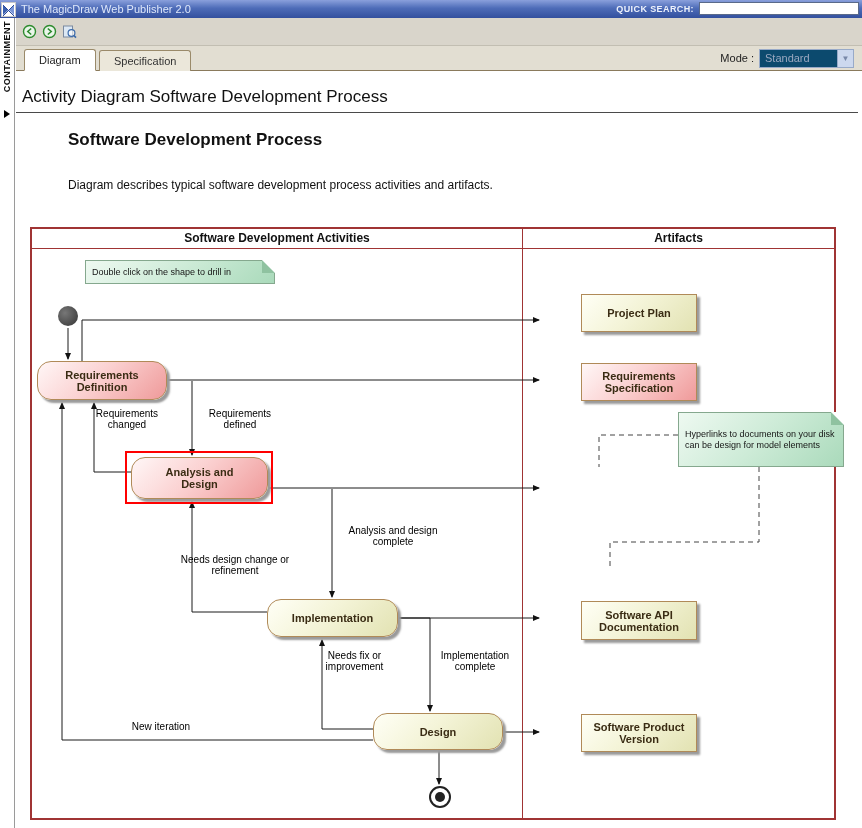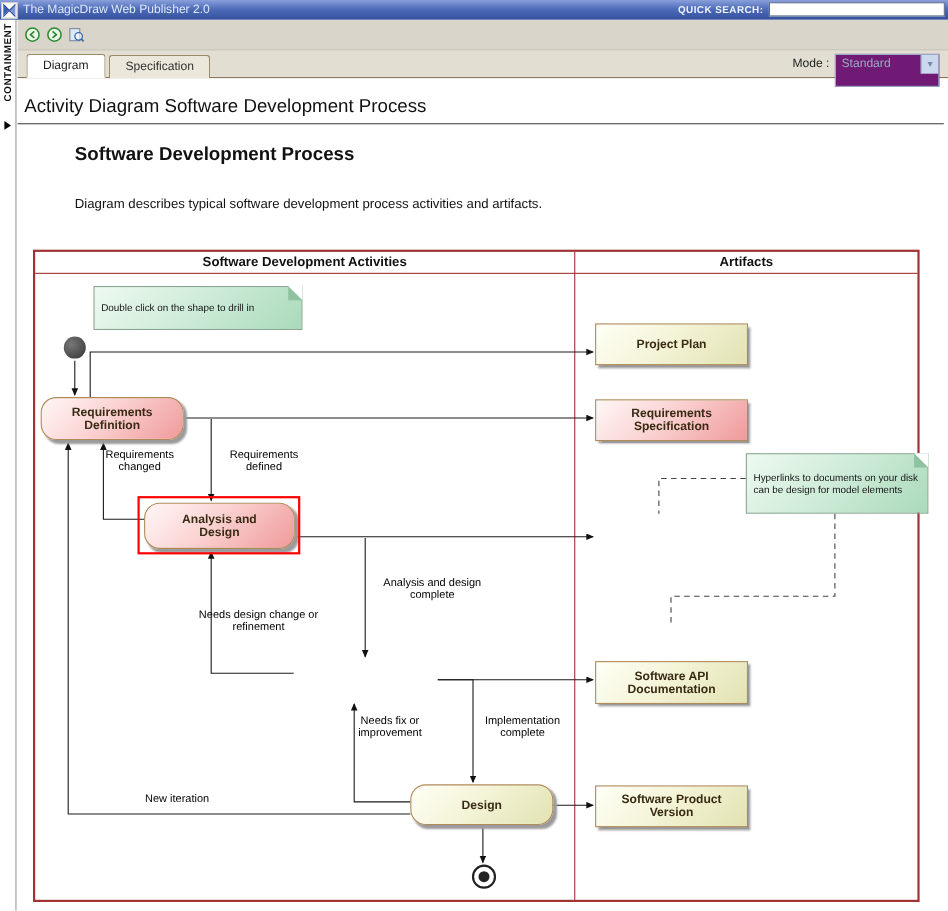--- a/index.html
+++ b/index.html
@@ -25,21 +25,21 @@
     border-bottom:1px solid #c2beb2; display:flex; align-items:center; padding-left:6px; gap:5px; }
   .tool-icon { width:15px; height:15px; flex:none; cursor:pointer; }
 
   
   .tabbar { position:absolute; left:16px; top:46px; width:846px; height:25px; background:#e2ded2; border-bottom:1px solid #8a7a5c; }
   .tab { position:absolute; bottom:-1px; height:22px; line-height:21px; padding:0 14px; font-size:11px;
     border:1px solid #9a8a6a; border-radius:3px 3px 0 0; color:#222; cursor:pointer; }
   .tab.active { left:8px; background:#fff; border-bottom:1px solid #fff; }
   .tab.inactive { left:83px; background:#ebe7da; border-bottom:none; height:21px; color:#333; }
   .mode-label { position:absolute; right:108px; top:6px; font-size:11px; color:#222; }
-  .mode-select { position:absolute; right:8px; top:3px; width:95px; height:30px; background:#701a75; border:1px solid #98aac8; }
+  .mode-select { position:absolute; right:8px; top:3px; width:95px; height:19px; background:#0c4a6e; border:1px solid #98aac8; }
   .mode-value { font-size:11px; color:#9aa8c0; padding-left:5px; line-height:17px; }
   .mode-arrow { position:absolute; right:0; top:0; width:16px; height:17px; background:#ccd8ee; border-left:1px solid #98aac8;
     color:#7888a8; font-size:8px; text-align:center; line-height:17px; }
 
   
   .page-heading { position:absolute; left:22px; top:87px; font-size:17px; color:#111; }
   .heading-rule { position:absolute; left:16px; top:112px; width:842px; height:1px; background:#4a4a4a; }
   .section-title { position:absolute; left:68px; top:130px; font-size:17px; font-weight:bold; color:#111; }
   .description { position:absolute; left:68px; top:178px; font-size:12px; color:#111; }
 
@@ -52,23 +52,23 @@
   .lane-header.right { left:491px; width:311px; }
 
   svg.edges { position:absolute; left:0; top:0; width:802px; height:589px; }
 
   .activity { position:absolute; border:1px solid #b08a58; border-radius:14px; box-shadow:3px 3px 2px #9a9a9a;
     display:flex; align-items:center; justify-content:center; text-align:center;
     font-size:11px; font-weight:bold; color:#3a2c14; line-height:12px; cursor:pointer; }
   .activity.pink { background:linear-gradient(135deg,#fff7f7 0%,#fbd2d2 45%,#ef9a9a 100%); }
   .activity.cream { background:linear-gradient(135deg,#fffff6 0%,#f4f4d8 45%,#e2e2b2 100%); }
 
-  .artifact { position:absolute; width:139px; border:1px solid #b08a58; box-shadow:3px 3px 2px #9a9a9a;
+  .artifact { position:absolute; width:116px; border:1px solid #b08a58; box-shadow:3px 3px 2px #9a9a9a;
     display:flex; align-items:center; justify-content:center; text-align:center; padding:0 10px;
-    font-size:11px; font-weight:bold; color:#3a2c14; line-height:12px; cursor:pointer; }
+    font-size:11px; font-weight:bold; color:#3a2c14; line-height:12px; cursor:pointer;margin-left:40px; }
   .artifact.pink { background:linear-gradient(135deg,#fff7f7 0%,#fbd2d2 45%,#ef9a9a 100%); }
   .artifact.cream { background:linear-gradient(135deg,#fffff6 0%,#f4f4d8 45%,#e2e2b2 100%); }
 
   .note { position:absolute; border:1px solid #85a88e; background:linear-gradient(135deg,#eef9f1 0%,#cdebd7 50%,#aadabb 100%);
     font-size:9px; color:#151515; padding:4px 6px; display:flex; align-items:center; line-height:11px; }
   .note::before { content:''; position:absolute; top:-1px; right:-1px; width:0; height:0;
     border-width:0 13px 13px 0; border-style:solid; border-color:#fff #fff #8fc2a0 #8fc2a0; }
 
   .initial-node { position:absolute; left:26px; top:77px; width:20px; height:20px; border-radius:50%;
     background:radial-gradient(circle at 35% 35%, #777, #333); }
@@ -165,38 +165,41 @@
       <polyline points="471,503 507,503" marker-end="url(#arr)"></polyline>
       <polyline points="407,522 407,555" marker-end="url(#arr)"></polyline>
       <polyline points="341,511 30,511 30,174" marker-end="url(#arr)"></polyline>
     </g>
     <g stroke="#444" stroke-width="1" fill="none" stroke-dasharray="5,4">
       <polyline points="646,206 567,206 567,238"></polyline>
       <polyline points="727,238 727,313 578,313 578,338"></polyline>
     </g>
   </svg>
 
-  <div class="note" style="left:53px; top:31px; width:190px; height:40px;">
+  <div class="note" style="left:53px; top:31px; width:190px; height:24px;">
     <span>Double click on the shape to drill in</span>
   </div>
   <div class="note" style="left:646px; top:183px; width:166px; height:55px;">
     <span>Hyperlinks to documents on your disk can be design for model elements</span>
   </div>
 
   <div class="initial-node"></div>
 
   <div class="activity pink" style="left:99px; top:228px; width:137px; height:42px; padding:0 22px;">
     <span>Analysis and Design</span>
   </div>
 
   <div class="activity pink" style="left:5px; top:132px; width:130px; height:39px; padding:0 10px;">
     <span>Requirements Definition</span>
   </div>
   <div class="selection-box"></div>
 
+  <div class="activity cream" style="left:235px; top:370px; width:131px; height:38px;">
+    <span>Implementation</span>
+  </div>
 
   <div class="activity cream" style="left:341px; top:484px; width:130px; height:37px;">
     <span>Design</span>
   </div>
 
   <div class="final-node"></div>
 
   <div class="artifact cream" style="left:509px; top:65px; height:38px;">
     <span>Project Plan</span>
   </div>

